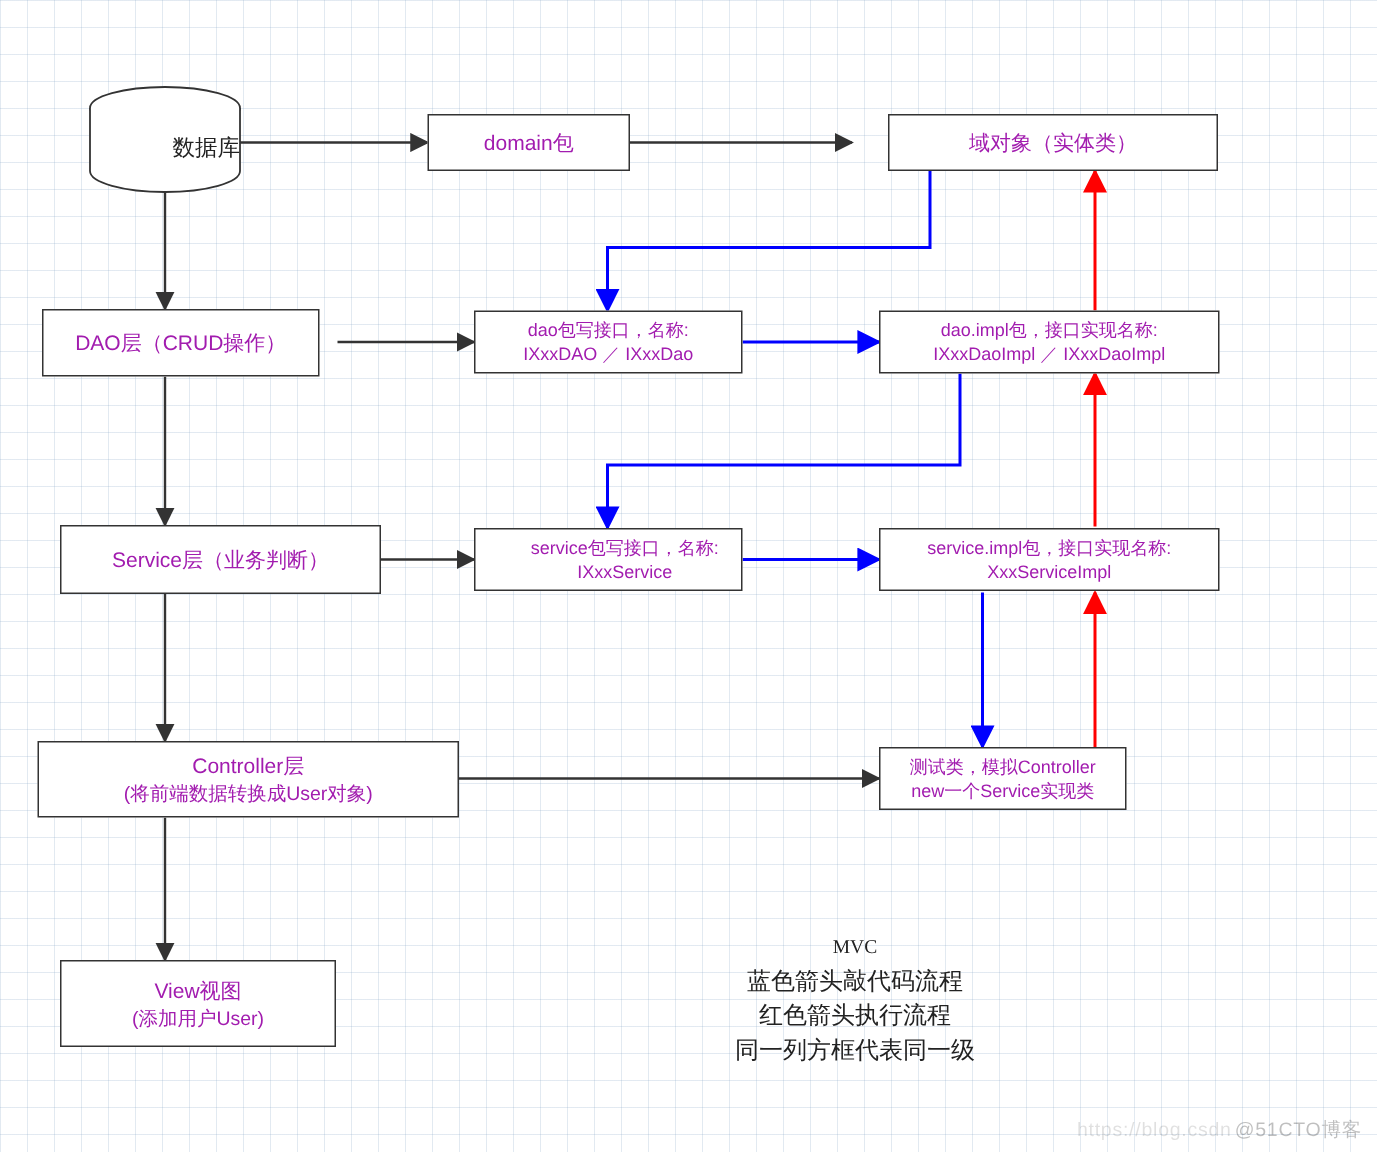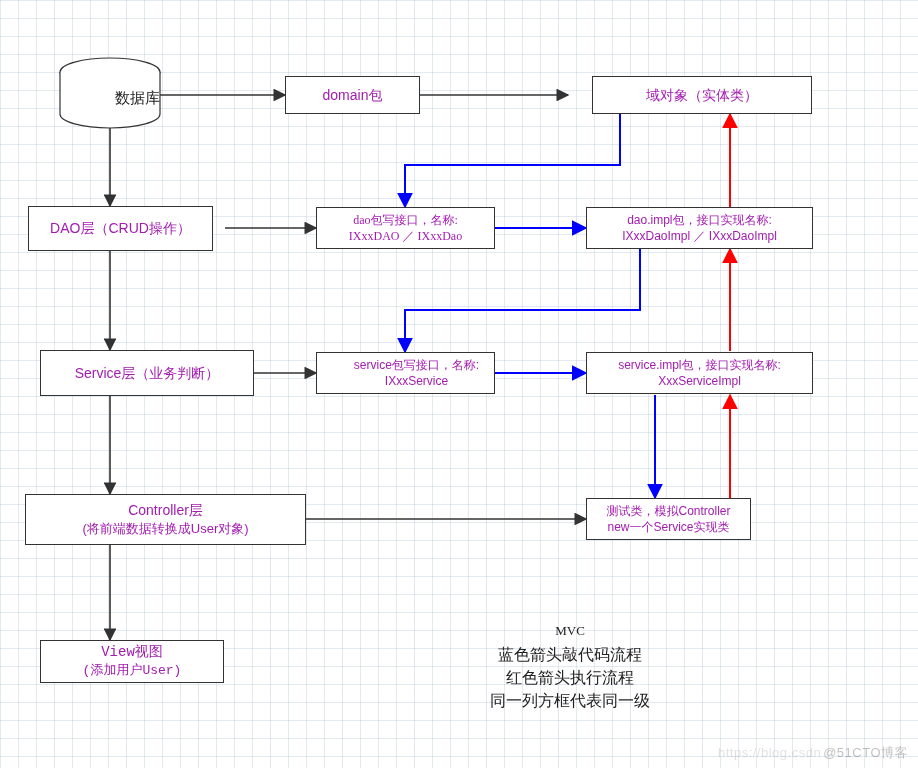--- a/index.html
+++ b/index.html
@@ -130,21 +130,21 @@
   </div>
 
   <div class="node" style="left:568px; top:76px; width:220px; height:38px;margin-left:24px;">
     <span>域对象（实体类）</span>
   </div>
 
   <div class="node" style="left:28px; top:206px; width:185px; height:45px;">
     <span>DAO层（CRUD操作）</span>
   </div>
 
-  <div class="node small" style="left:316px; top:207px; width:179px; height:42px;font-family:Liberation Serif, serif;">
+  <div class="node small" style="left:316px; top:207px; width:179px; height:42px;">
     <div>
       <div>dao包写接口，名称:</div>
       <div>IXxxDAO ／ IXxxDao</div>
     </div>
   </div>
 
   <div class="node small" style="left:586px; top:207px; width:227px; height:42px;">
     <div>
       <div>dao.impl包，接口实现名称:</div>
       <div>IXxxDaoImpl ／ IXxxDaoImpl</div>
@@ -176,21 +176,21 @@
     </div>
   </div>
 
   <div class="node small" style="left:586px; top:498px; width:165px; height:42px;">
     <div>
       <div>测试类，模拟Controller</div>
       <div>new一个Service实现类</div>
     </div>
   </div>
 
-  <div class="node" style="left:40px; top:640px; width:184px; height:43px;font-family:Liberation Mono, monospace;">
+  <div class="node" style="left:40px; top:640px; width:184px; height:58px;">
     <div>
       <div>View视图</div>
       <div style="font-size:13px;">(添加用户User)</div>
     </div>
   </div>
 
   <div class="legend" style="left:420px; top:622px; width:300px;">
     <div class="title">MVC</div>
     <div>蓝色箭头敲代码流程</div>
     <div>红色箭头执行流程</div>

